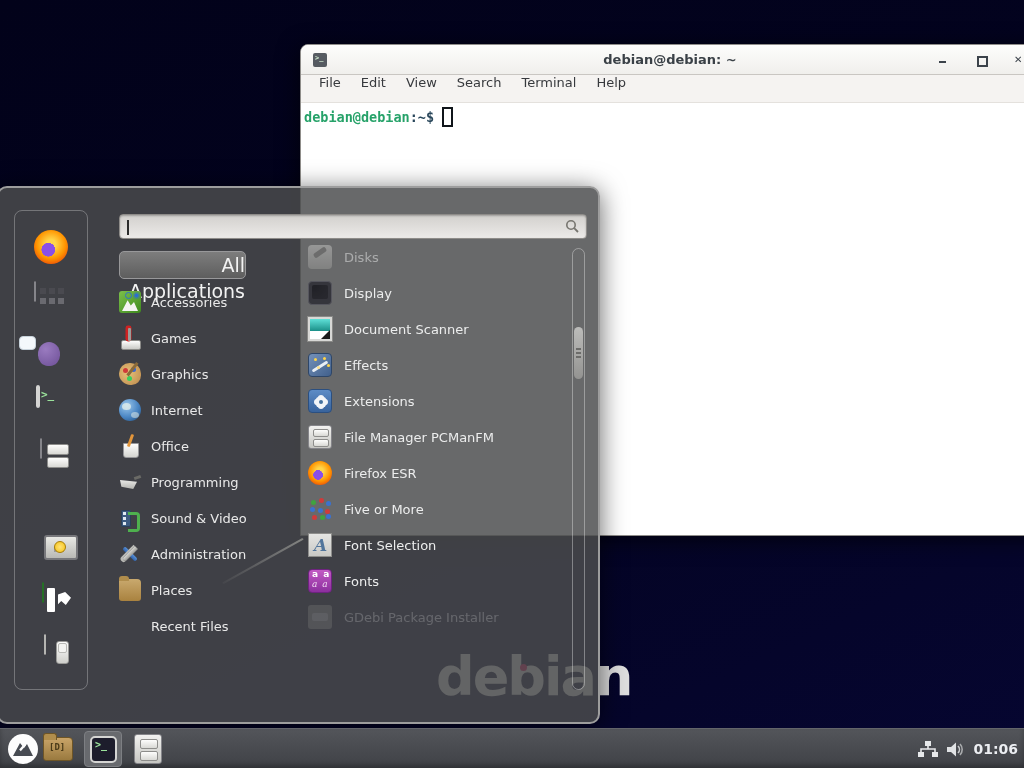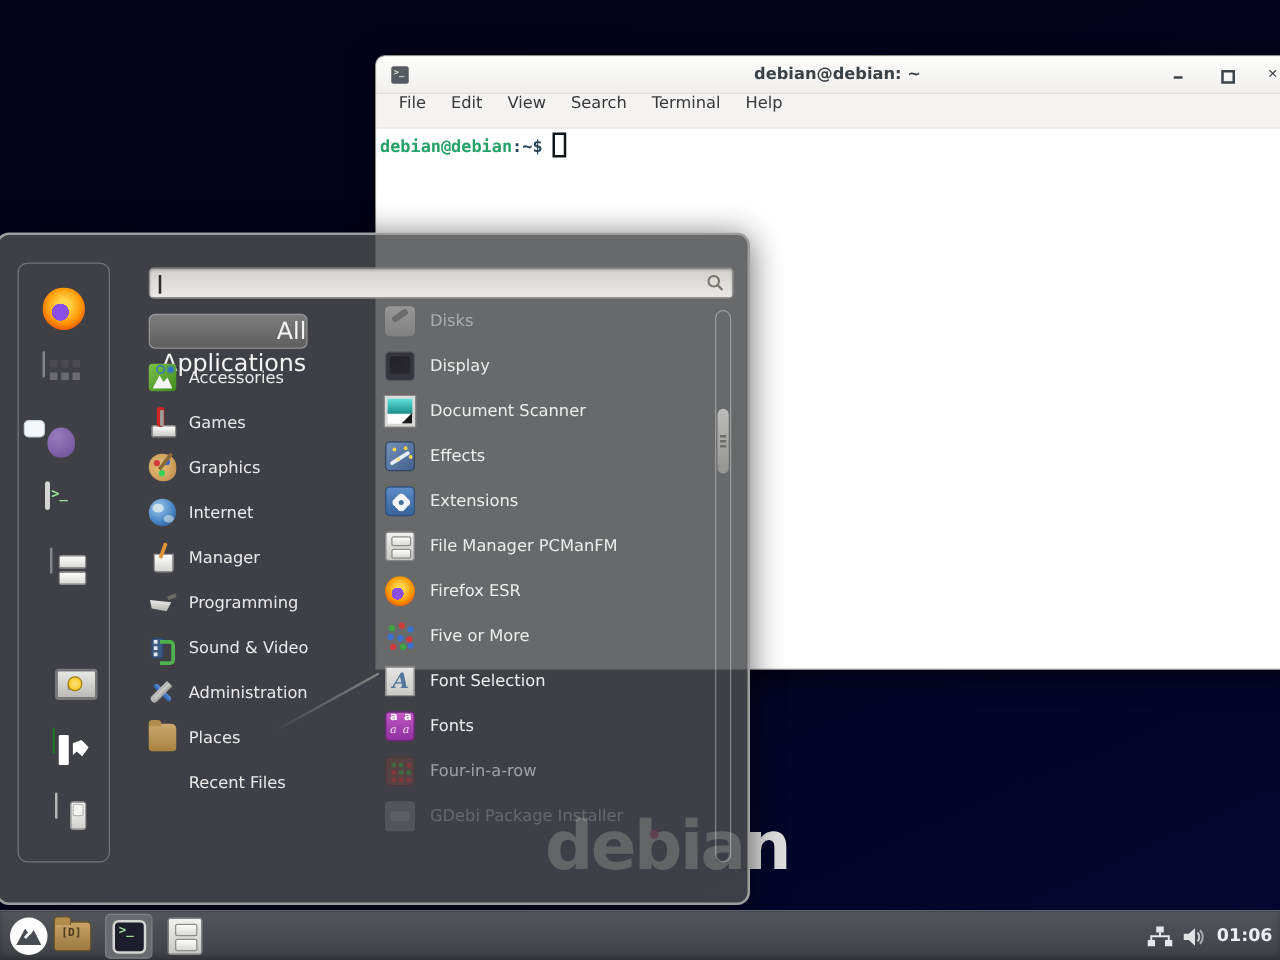--- a/index.html
+++ b/index.html
@@ -286,21 +286,21 @@
       <div class="cat">
           <span class="cic c-graph"></span>
           <span>Graphics</span>
         </div>
       <div class="cat">
           <span class="cic c-net"></span>
           <span>Internet</span>
         </div>
       <div class="cat">
           <span class="cic c-office"></span>
-          <span>Manager</span>
+          <span>Office</span>
         </div>
       <div class="cat">
           <span class="cic c-prog"></span>
           <span>Programming</span>
         </div>
       <div class="cat">
           <span class="cic c-sv">
             <i></i>
           </span>
           <span>Sound &amp; Video</span>
@@ -353,24 +353,20 @@
           <span class="aic a-five"></span>
           <span>Five or More</span>
         </div>
       <div class="app">
           <span class="aic a-fontsel"></span>
           <span>Font Selection</span>
         </div>
       <div class="app">
           <span class="aic a-fonts"></span>
           <span>Fonts</span>
-        </div>
-      <div class="app dim-b">
-          <span class="aic a-four"></span>
-          <span>Four-in-a-row</span>
         </div>
       <div class="app dim-c">
           <span class="aic a-gdebi"></span>
           <span>GDebi Package Installer</span>
         </div>
     </div>
 
     
     <div class="apps-sb">
       <div class="thumb"></div>

